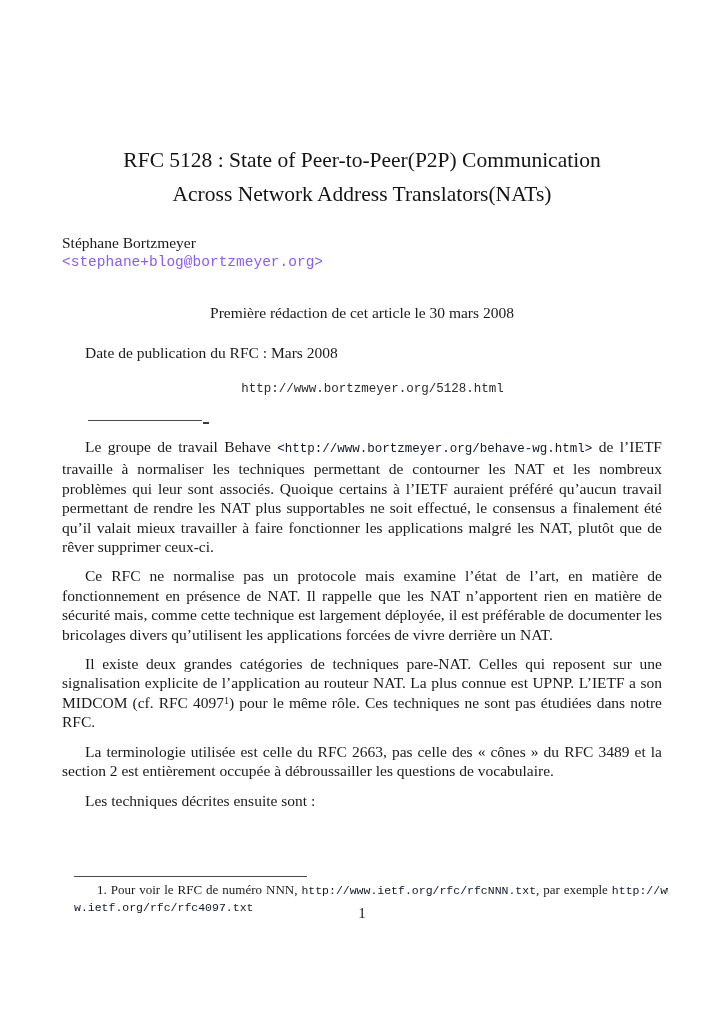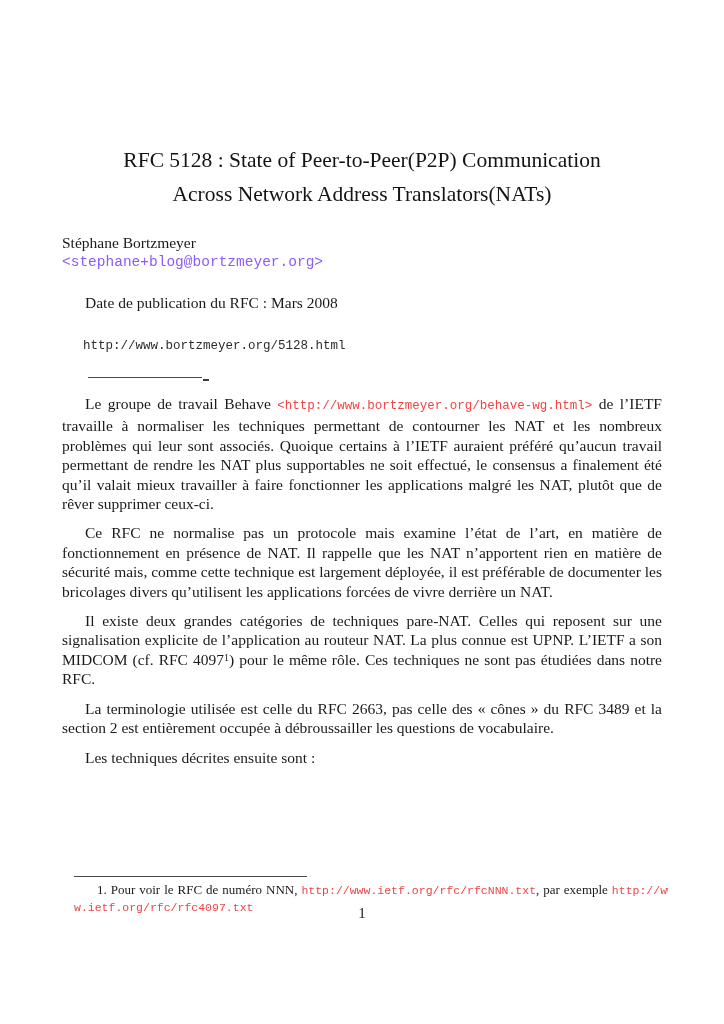--- a/index.html
+++ b/index.html
@@ -47,25 +47,26 @@
     margin-top: 32px;
     text-align: center;
     font-size: 15.5px;
   }
   .pub-date {
     margin-top: 22px;
     font-size: 15.5px;
     text-indent: 23px;
   }
   .article-url {
-    margin-top: 27px;
+    margin-top: 20px;
     font-family: "Liberation Mono", "DejaVu Sans Mono", monospace;
     font-size: 12.5px;
     color: #2b2b2b;
     text-indent: 21px;
+    text-align: center;
   }
   .separator {
     margin-top: 24px;
     margin-left: 26px;
     height: 5px;
     position: relative;
   }
   .separator .line {
     display: inline-block;
     width: 114px;
@@ -88,21 +89,21 @@
   .para {
     font-size: 15.5px;
     line-height: 19.4px;
     text-align: justify;
     text-indent: 23px;
     margin: 0 0 10px 0;
   }
   .para .mono, .footnote .mono {
     font-family: "Liberation Mono", "DejaVu Sans Mono", monospace;
     font-size: 12.5px;
-    color: #ef4444;
+    color: #0f172a;
   }
   .para sup.fnref {
     font-size: 10px;
     line-height: 0;
     vertical-align: 4px;
   }
   .footnote-area {
     position: absolute;
     left: 74px;
     top: 876px;
@@ -142,20 +143,21 @@
     <div class="doc-title">
       <div>RFC 5128 : State of Peer-to-Peer(P2P) Communication</div>
       <div>Across Network Address Translators(NATs)</div>
     </div>
 
     <div class="author-block">
       <div class="author-name">Stéphane Bortzmeyer</div>
       <div class="author-email">&lt;stephane+blog@bortzmeyer.org&gt;</div>
     </div>
 
+    <div class="first-edition">Première rédaction de cet article le 30 mars 2008</div>
 
     <div class="pub-date">Date de publication du RFC : Mars 2008</div>
 
     <div class="article-url">http://www.bortzmeyer.org/5128.html</div>
 
     <div class="separator">
       <span class="line"></span><span class="tick"></span>
     </div>
 
     <div class="body-text">

